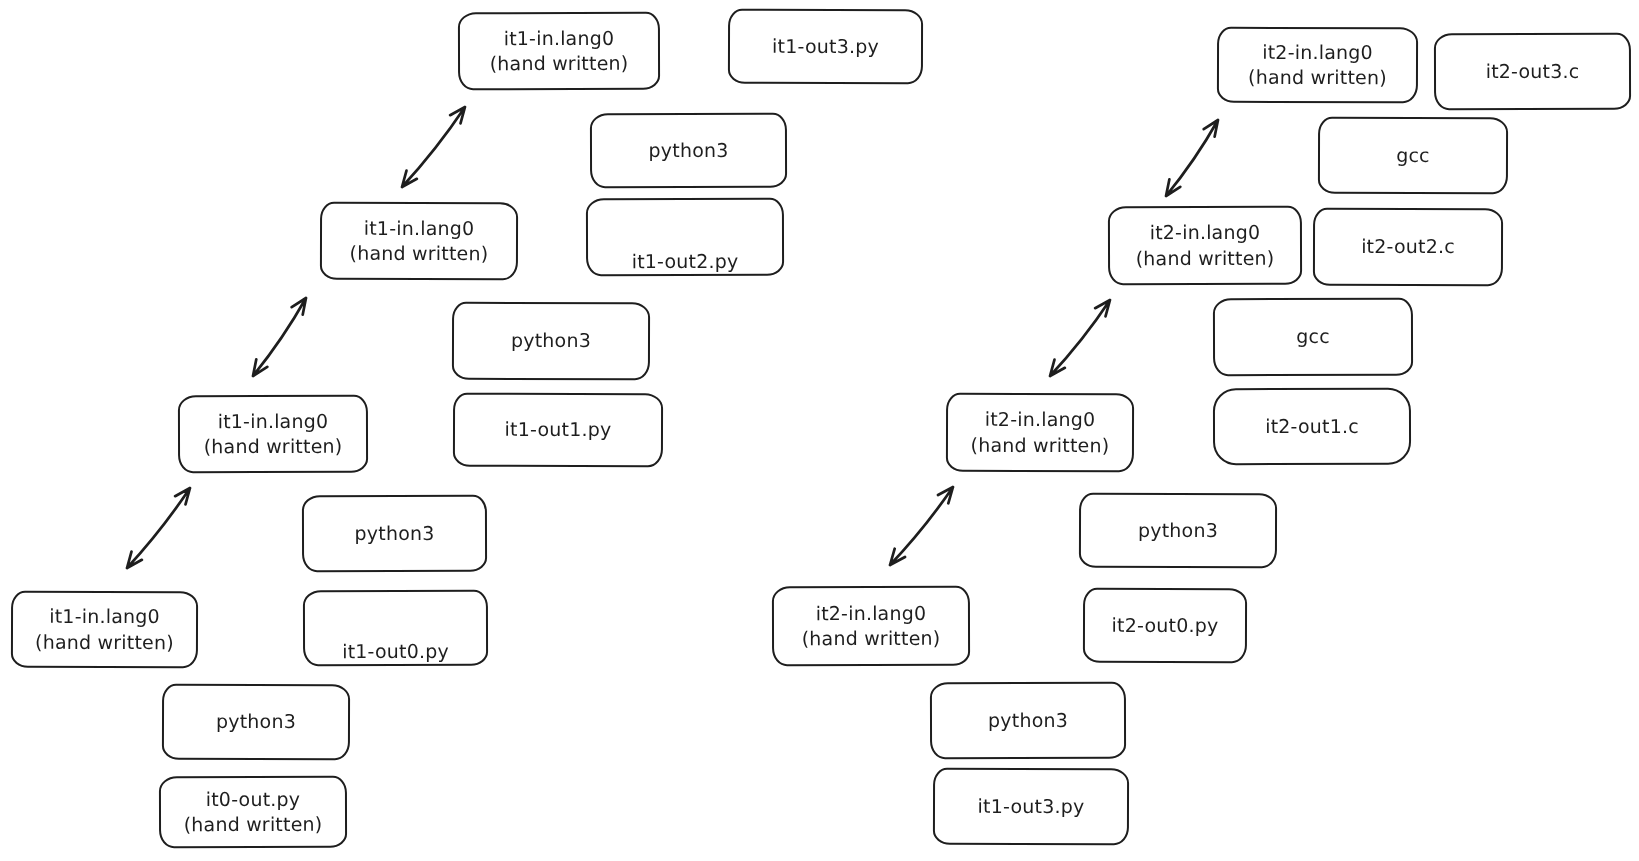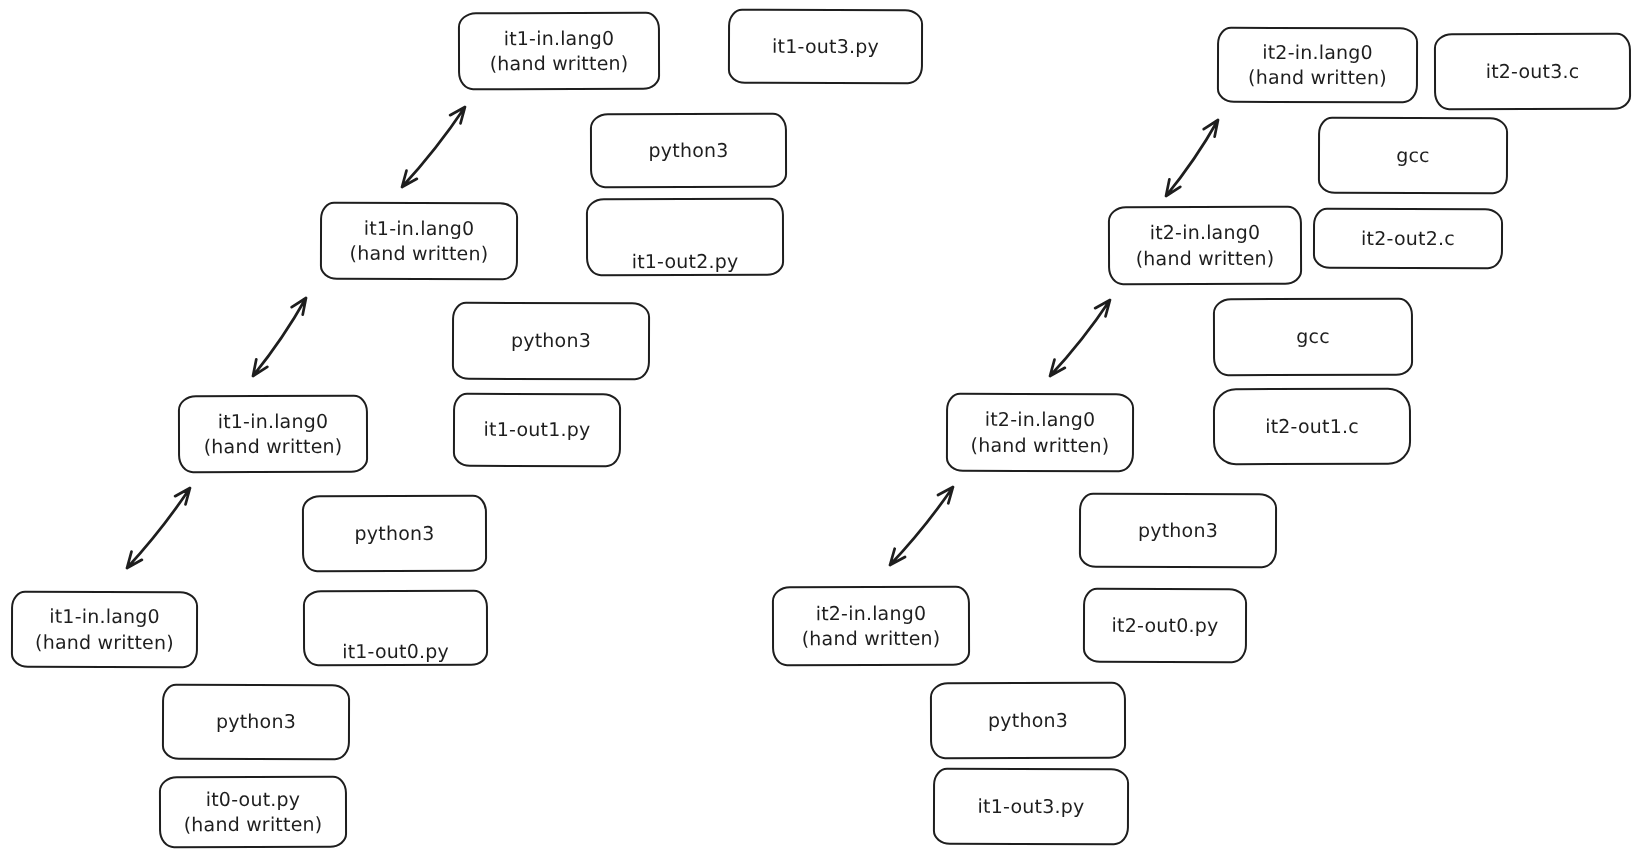--- a/index.html
+++ b/index.html
@@ -88,21 +88,21 @@
       <div class="node" style="left: 586px; top: 198px; width: 198px; height: 78px; justify-content: flex-end;">
         <div class="node-line">it1-out2.py</div>
       </div>
       <div class="node" style="left: 452px; top: 302px; width: 198px; height: 78px;">
         <div class="node-line">python3</div>
       </div>
       <div class="node" style="left: 178px; top: 395px; width: 190px; height: 78px;">
         <div class="node-line">it1-in.lang0</div>
         <div class="node-line">(hand written)</div>
       </div>
-      <div class="node" style="left: 453px; top: 393px; width: 168px; height: 74px;">
+      <div class="node" style="left: 453px; top: 393px; width: 210px; height: 74px;">
         <div class="node-line">it1-out1.py</div>
       </div>
       <div class="node" style="left: 302px; top: 495px; width: 185px; height: 77px;">
         <div class="node-line">python3</div>
       </div>
       <div class="node" style="left: 11px; top: 591px; width: 187px; height: 77px;">
         <div class="node-line">it1-in.lang0</div>
         <div class="node-line">(hand written)</div>
       </div>
       <div class="node" style="left: 303px; top: 590px; width: 185px; height: 76px; justify-content: flex-end;">
@@ -122,21 +122,21 @@
       <div class="node" style="left: 1434px; top: 24px; width: 197px; height: 77px; margin-top: 9px;">
         <div class="node-line">it2-out3.c</div>
       </div>
       <div class="node" style="left: 1318px; top: 117px; width: 190px; height: 77px;">
         <div class="node-line">gcc</div>
       </div>
       <div class="node" style="left: 1108px; top: 206px; width: 194px; height: 79px;">
         <div class="node-line">it2-in.lang0</div>
         <div class="node-line">(hand written)</div>
       </div>
-      <div class="node" style="left: 1313px; top: 208px; width: 190px; height: 61px;">
+      <div class="node" style="left: 1313px; top: 208px; width: 190px; height: 78px;">
         <div class="node-line">it2-out2.c</div>
       </div>
       <div class="node" style="left: 1213px; top: 298px; width: 200px; height: 78px;">
         <div class="node-line">gcc</div>
       </div>
       <div class="node" style="left: 946px; top: 393px; width: 188px; height: 79px;">
         <div class="node-line">it2-in.lang0</div>
         <div class="node-line">(hand written)</div>
       </div>
       <div class="node" style="left: 1213px; top: 388px; width: 198px; height: 77px; border-radius: 23px;">

